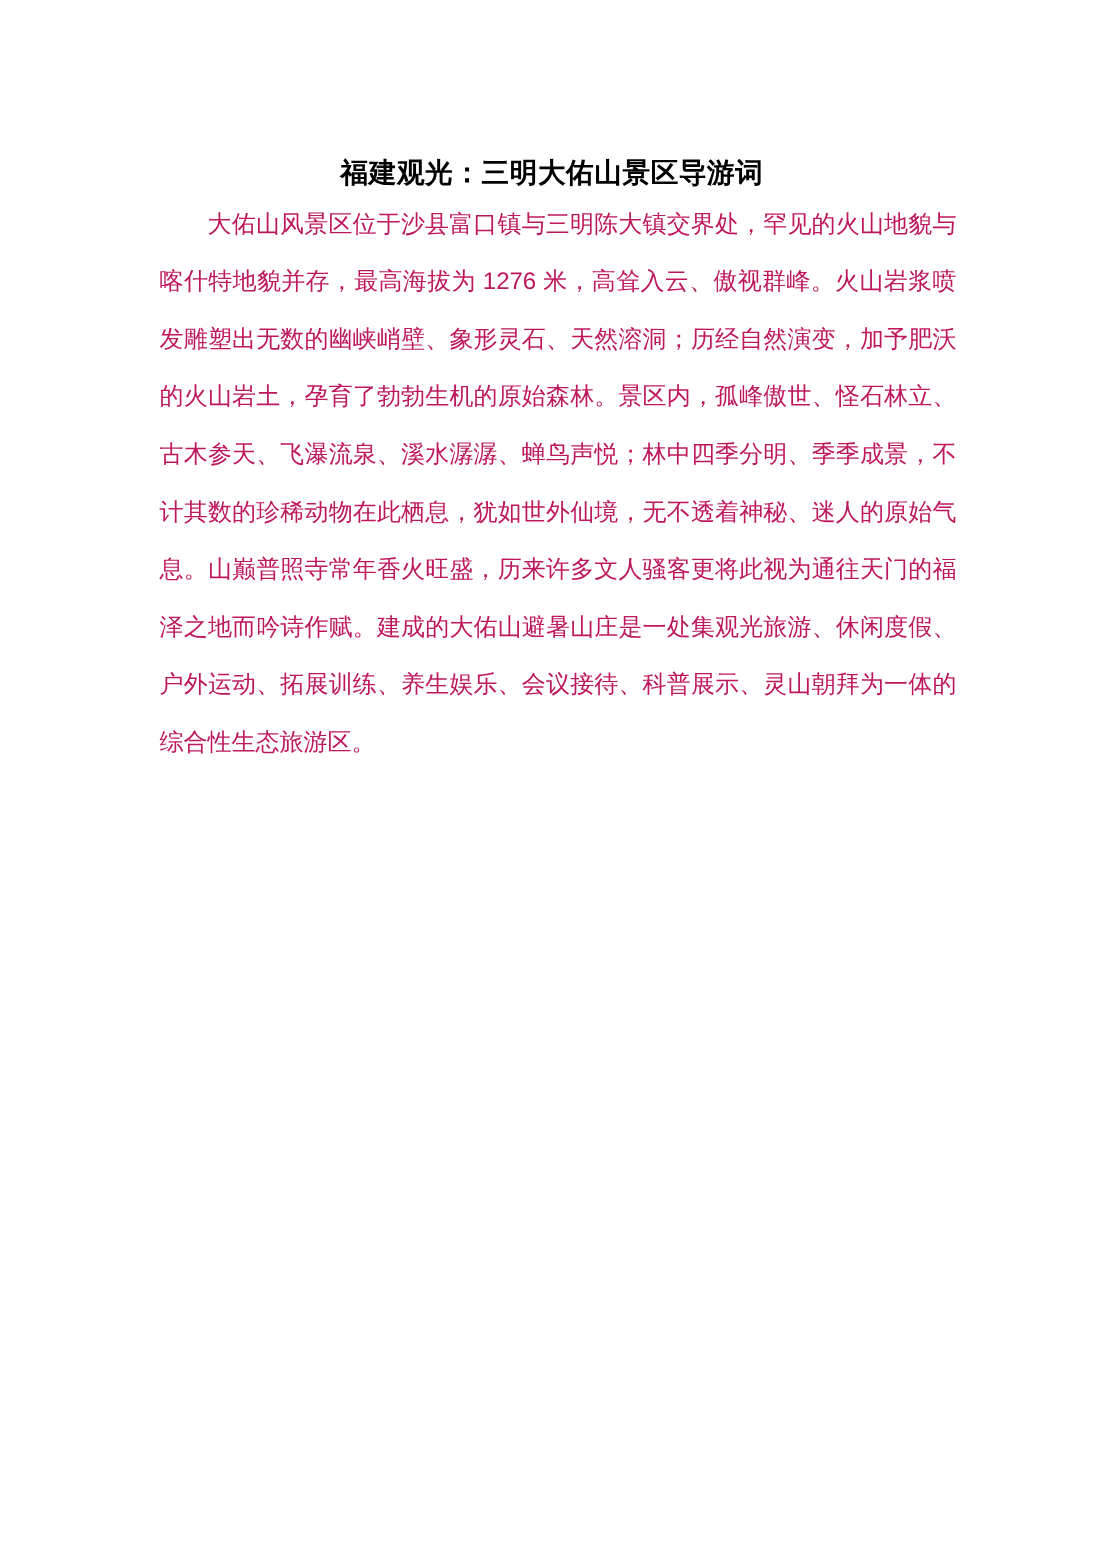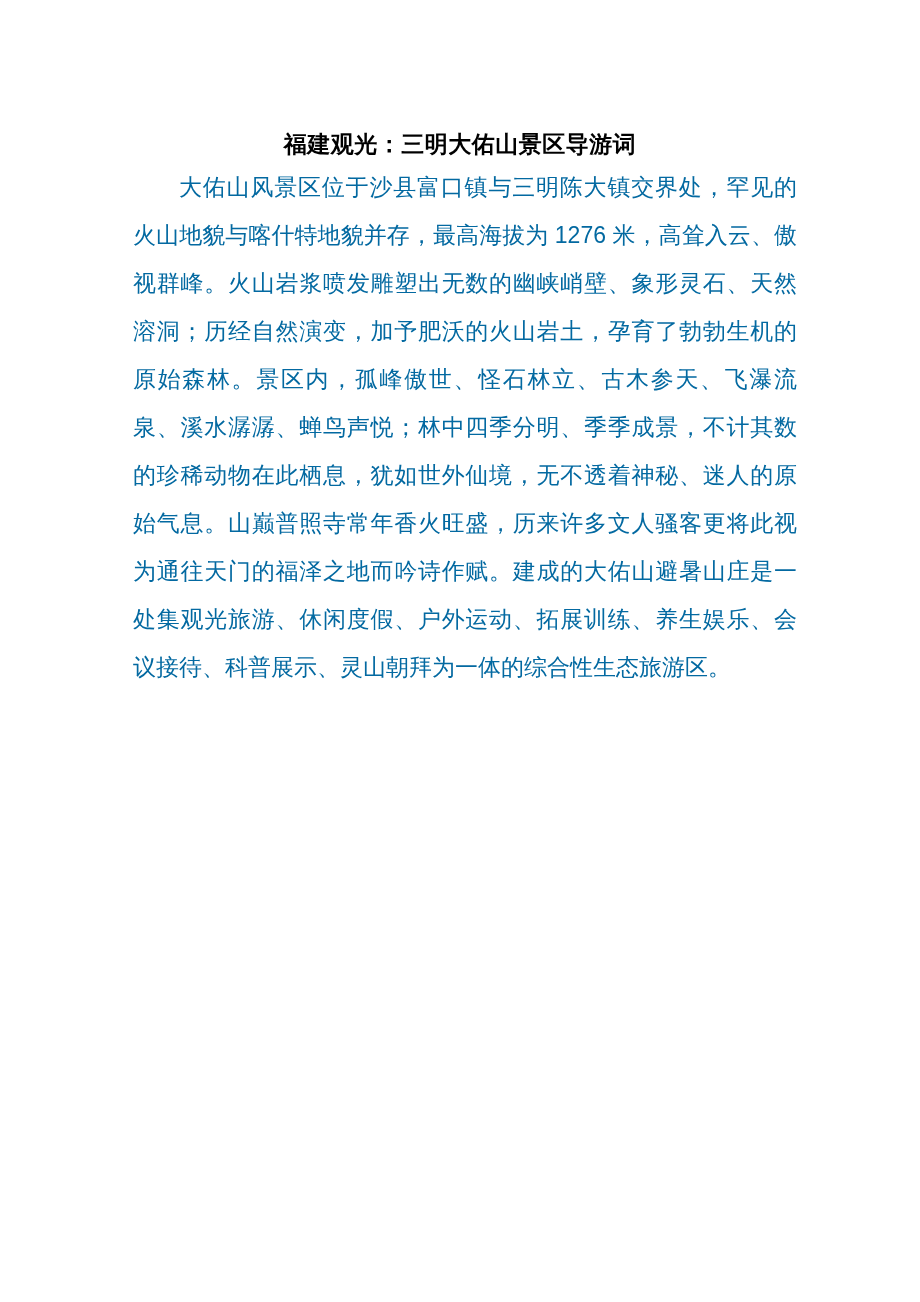--- a/index.html
+++ b/index.html
@@ -29,23 +29,23 @@
     letter-spacing: 0.5px;
   }
   .doc-body {
     position: absolute;
     top: 163px;
     left: 133px;
     width: 664px;
   }
   .doc-paragraph {
     margin: 0;
-    font-size: 23px;
+    font-size: 20px;
     line-height: 48px;
-    color: #0369a1;
+    color: #be185d;
     text-align: justify;
     text-justify: inter-ideograph;
     text-indent: 2em;
     word-break: break-all;
     overflow-wrap: break-word;
   }
 </style>
 </head>
 <body>
 

